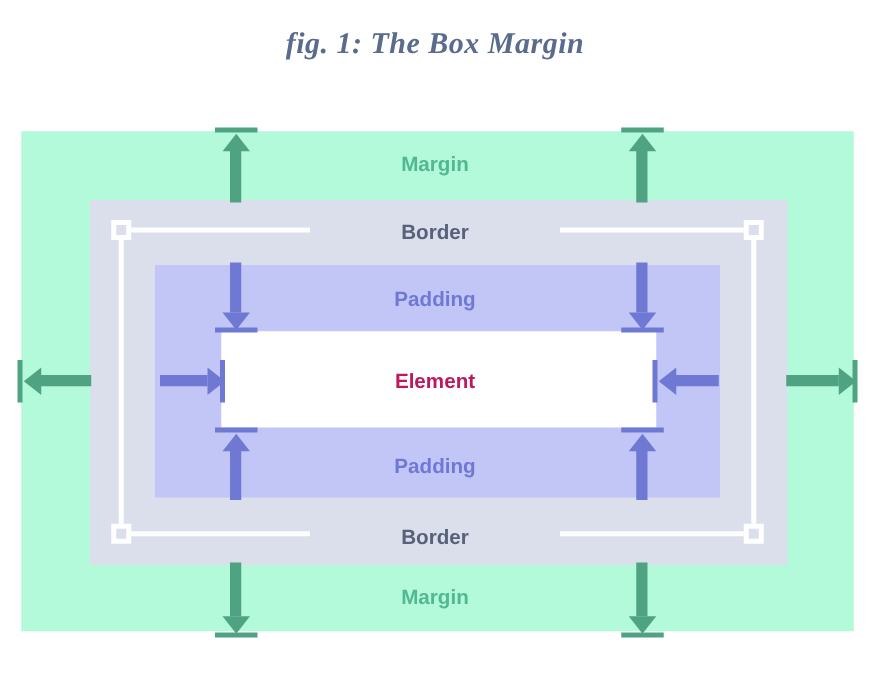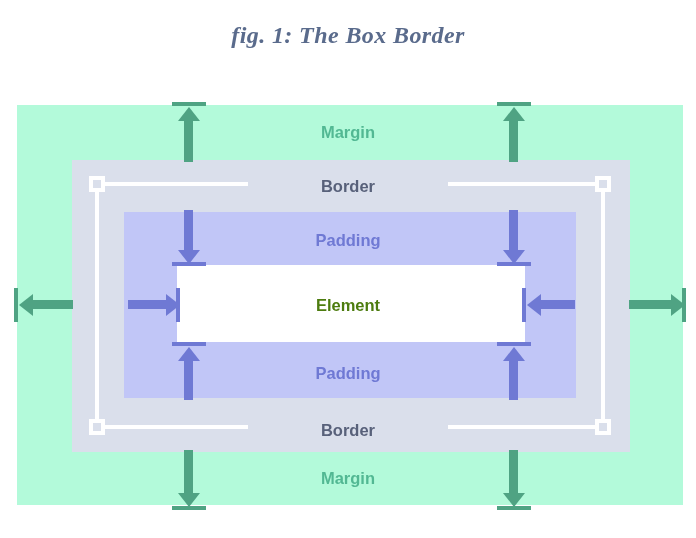--- a/index.html
+++ b/index.html
@@ -133,21 +133,21 @@
   .head-green-left  { border-right: 14px solid #4fa383; }
   .head-green-right { border-left: 14px solid #4fa383; }
   .head-purple-up    { border-bottom: 14px solid #6f79d4; }
   .head-purple-down  { border-top: 14px solid #6f79d4; }
   .head-purple-left  { border-right: 14px solid #6f79d4; }
   .head-purple-right { border-left: 14px solid #6f79d4; }
 </style>
 </head>
 <body style="background: rgb(255, 255, 255);">
 
-<div id="figure-title" style="color: rgb(90, 107, 140);">fig. 1: The Box Border</div>
+<div id="figure-title" style="color: rgb(90, 107, 140);">fig. 1: The Box Margin</div>
 
 <div id="box-model-diagram">
 
   <div class="layer" id="margin-box" style="background: rgb(179, 250, 218);"></div>
   <div class="layer" id="border-box" style="background: rgb(218, 223, 235);"></div>
   <div class="layer" id="padding-box" style="background: rgb(193, 198, 247);"></div>
   <div class="layer" id="element-box" style="background: rgb(255, 255, 255);"></div>
 
   <div class="border-guide-h" id="guide-top" style="background: rgb(255, 255, 255);"></div>
   <div class="border-guide-h" id="guide-bottom" style="background: rgb(255, 255, 255);"></div>
@@ -230,15 +230,15 @@
   <div class="corner-handle" id="handle-tr" style="border-color: rgb(255, 255, 255); background: rgb(218, 223, 235);"></div>
   <div class="corner-handle" id="handle-bl" style="border-color: rgb(255, 255, 255); background: rgb(218, 223, 235);"></div>
   <div class="corner-handle" id="handle-br" style="border-color: rgb(255, 255, 255); background: rgb(218, 223, 235);"></div>
 
   <div class="label label-margin" id="label-margin-top" style="color: rgb(82, 184, 147);">Margin</div>
   <div class="label label-margin" id="label-margin-bottom" style="color: rgb(82, 184, 147);">Margin</div>
   <div class="label label-border" id="label-border-top" style="color: rgb(88, 97, 122); background: rgb(218, 223, 235);">Border</div>
   <div class="label label-border" id="label-border-bottom" style="color: rgb(88, 97, 122); background: rgb(218, 223, 235);">Border</div>
   <div class="label label-padding" id="label-padding-top" style="color: rgb(111, 121, 212);">Padding</div>
   <div class="label label-padding" id="label-padding-bottom" style="color: rgb(111, 121, 212);">Padding</div>
-  <div class="label label-element" id="label-element" style="color: #4d7c0f;">Element</div>
+  <div class="label label-element" id="label-element" style="color: #be185d;">Element</div>
 
 </div>
 
 </body></html>

